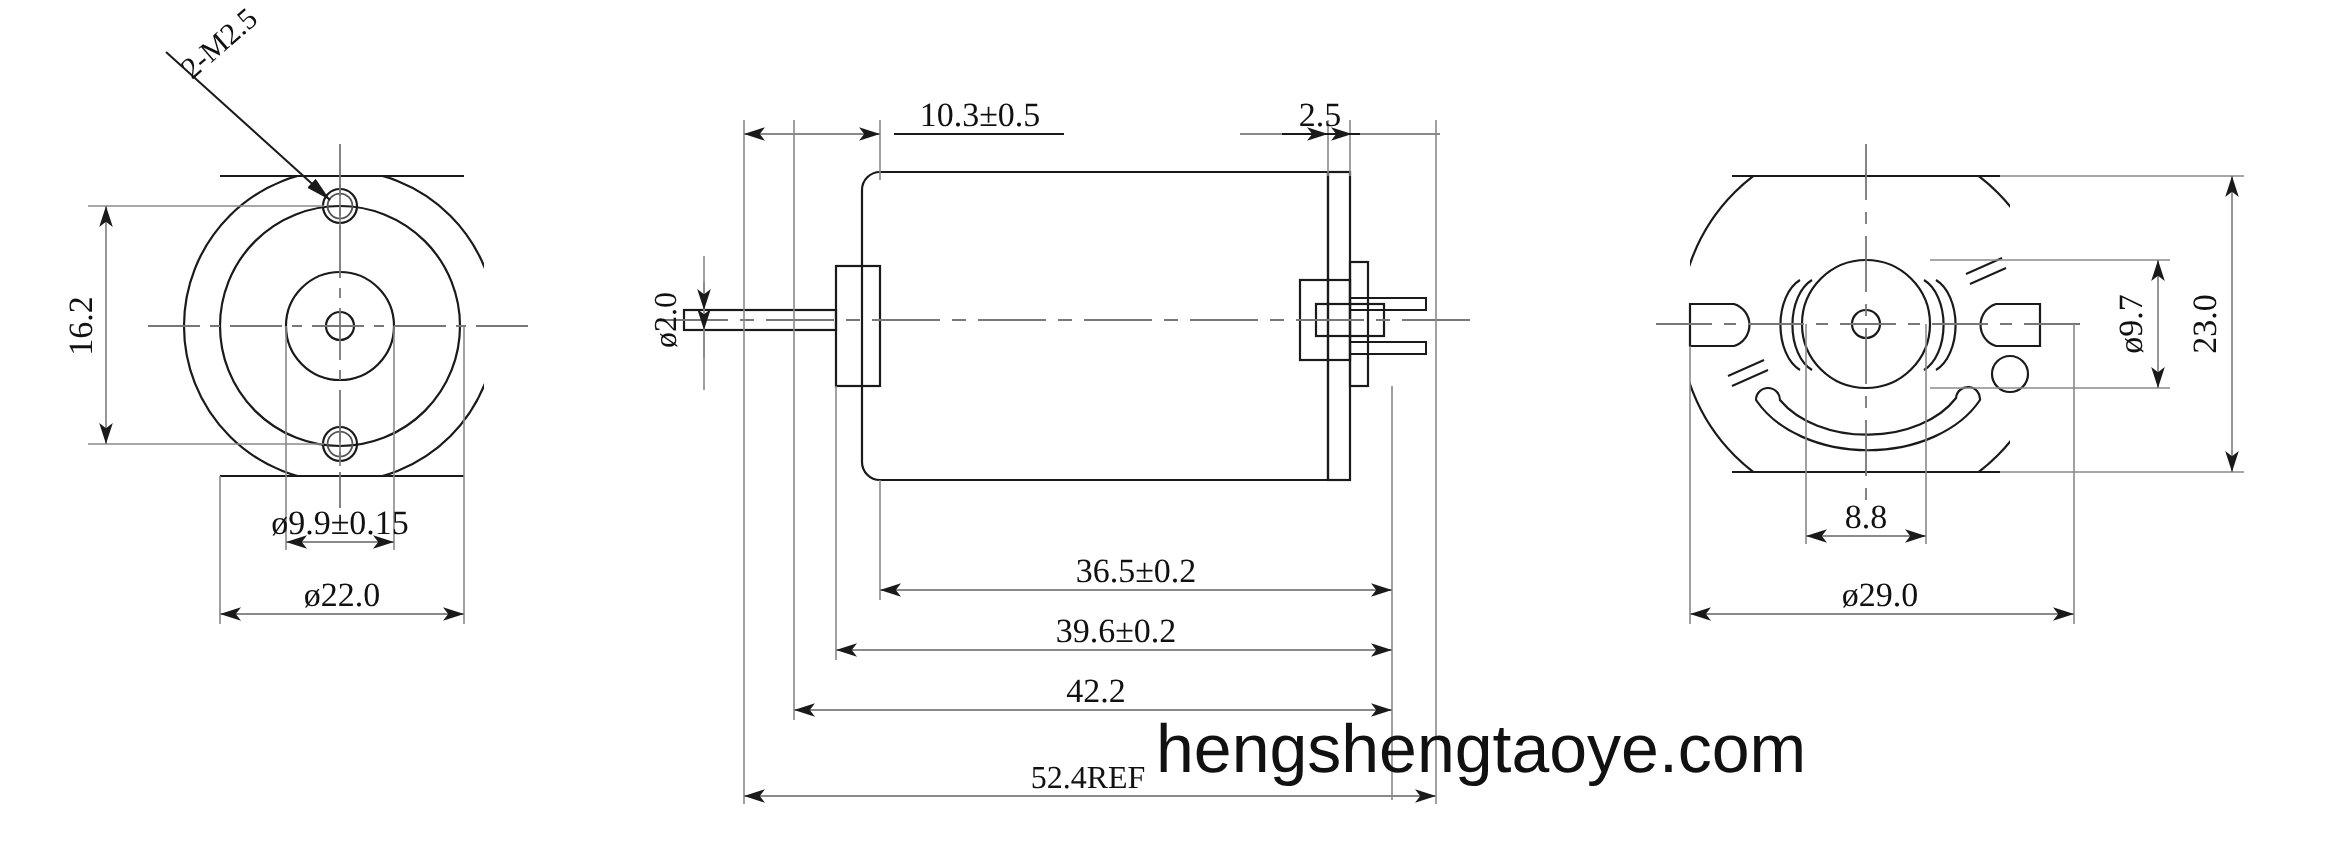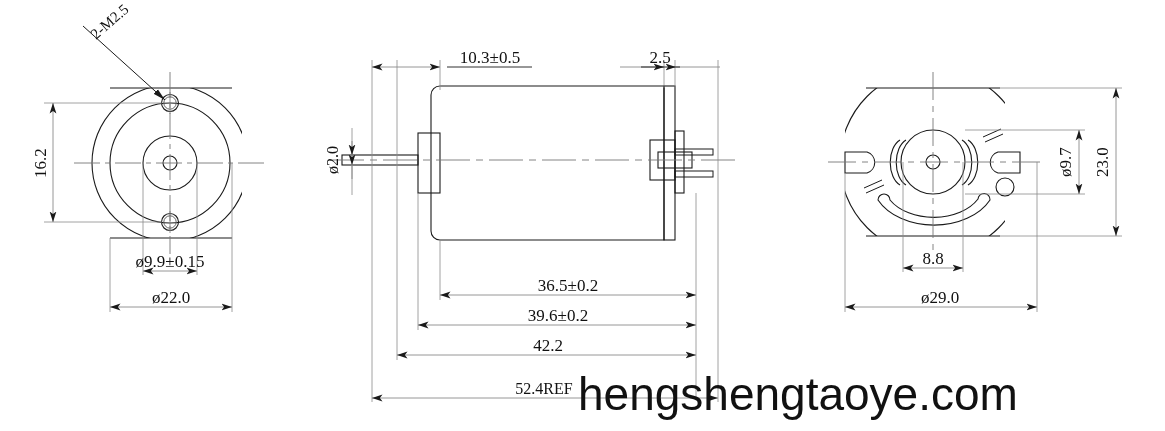--- a/index.html
+++ b/index.html
@@ -1,22 +1,22 @@
 <!DOCTYPE html>
 <html><head>
 <meta charset="utf-8">
 <style>
   html,body{margin:0;padding:0;background:#ffffff;}
   body{width:1165px;height:431px;overflow:hidden;
        font-family:"Liberation Serif", serif;}
   #sheet{position:relative;width:1165px;height:431px;background:#fff;}
   svg#dwg{position:absolute;left:0;top:0;width:1165px;height:431px;}
-  .wm{position:absolute;left:578px;top:367px;
+  .wm{position:absolute;left:578px;top:356px;
       font-family:"Liberation Sans", sans-serif;
-      font-size:46px;color:#111;letter-spacing:0px;white-space:nowrap;}
+      font-size:34px;color:#111;letter-spacing:0px;white-space:nowrap;}
 </style>
 </head>
 <body>
 
 <div id="sheet">
 
 <svg id="dwg" viewBox="0 0 1165 431">
   <defs>
     <marker id="ar" markerWidth="11" markerHeight="8" refX="10.5" refY="4" orient="auto" markerUnits="userSpaceOnUse">
       <path d="M0,0.6 L10.5,4 L0,7.4 L2.6,4 Z" fill="#1a1a1a"></path>

